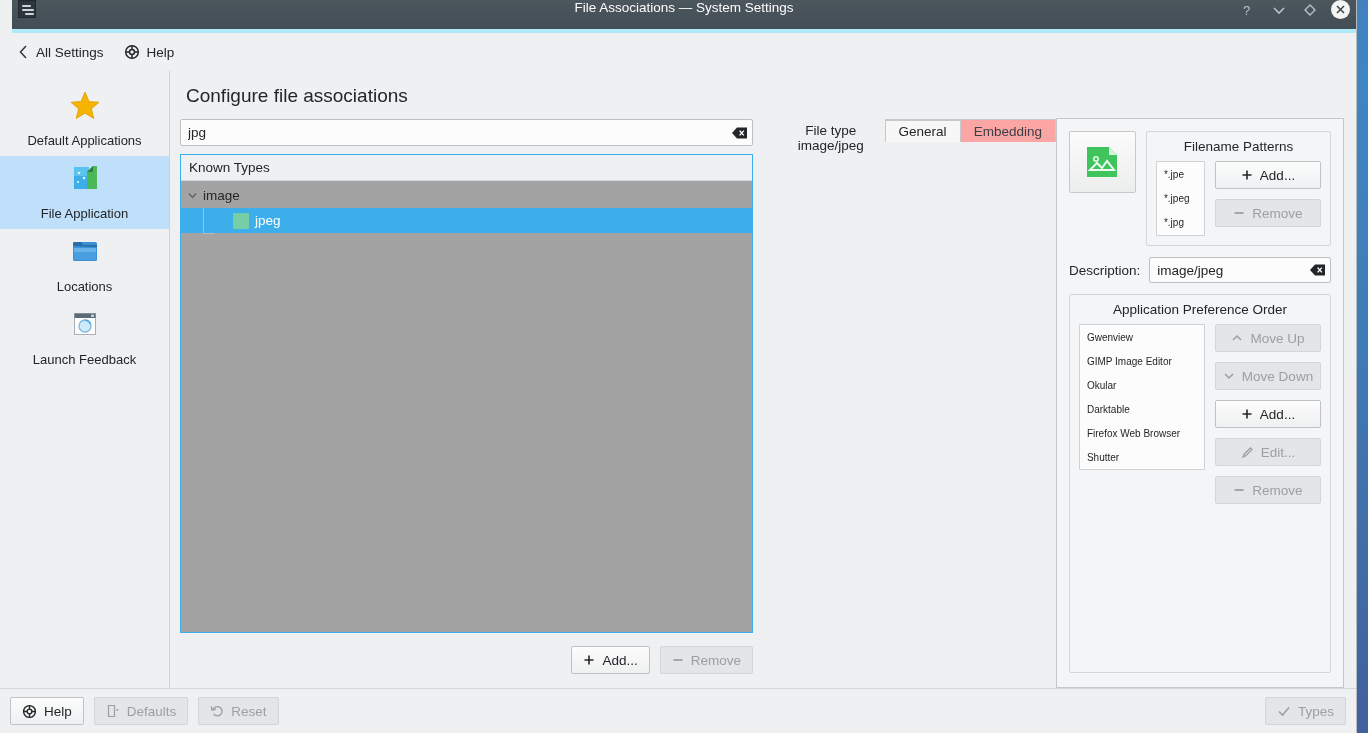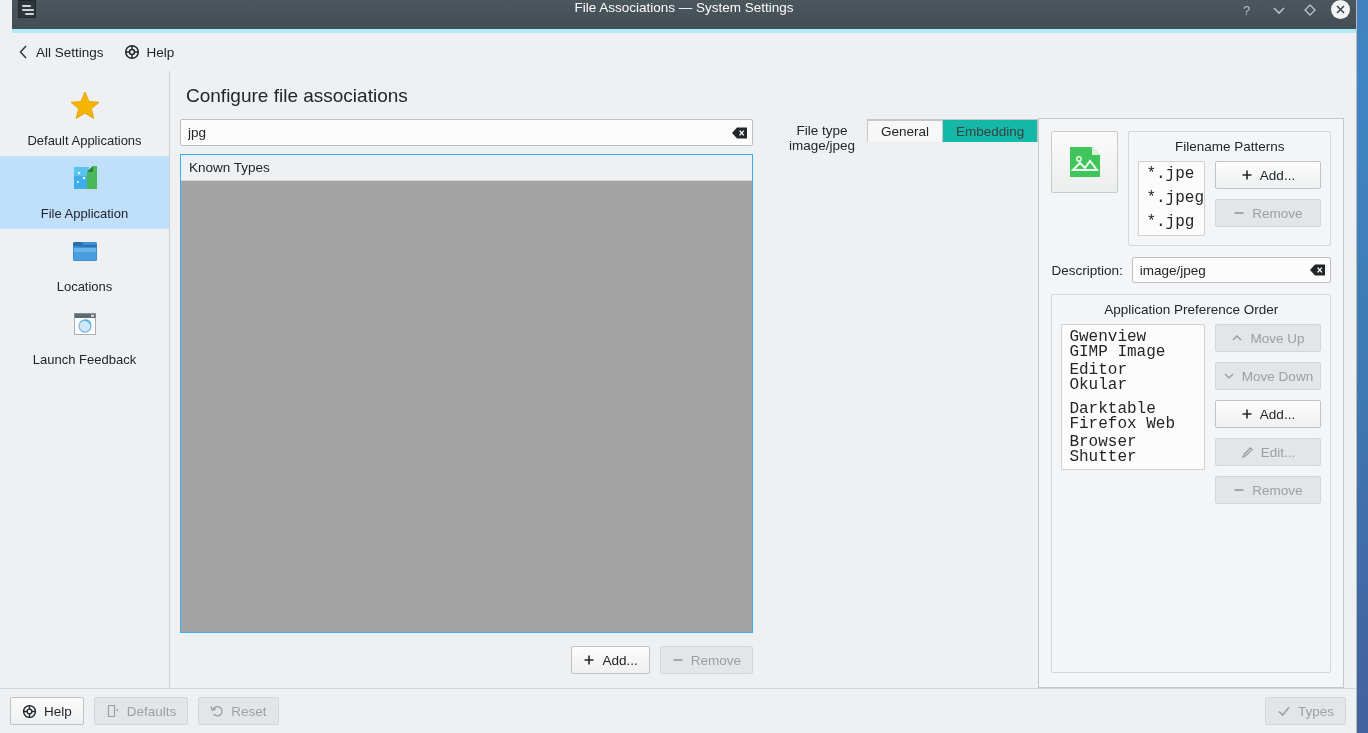--- a/index.html
+++ b/index.html
@@ -187,21 +187,21 @@
     font-size: 13.5px;
     border: 1px solid #c4c8cb;
     border-bottom: none;
   }
   .tab.active {
     background: #f7f7f7; color: #232629;
     border-top: 2px solid #c4c8cb;
     position: relative; z-index: 3;
   }
   .tab.inactive {
-    background: #14b8a6; color: #3b4044;
+    background: #fca5a5; color: #3b4044;
     margin-left: -1px;
   }
   #tab-panel {
     flex: 1 1 auto; min-height: 0;
     border: 1px solid #c4c8cb;
     background: #f4f5f6;
     padding: 12px 12px 14px 12px;
     display: flex; flex-direction: column;
     margin-top: -1px;
   }
@@ -222,21 +222,21 @@
   }
   .file-img-icon {
     width: 38px; height: 38px; position: relative;
   }
   .listbox {
     background: #fcfcfc; border: 1px solid #cfd2d5; border-radius: 1px;
     overflow: hidden;
   }
   .list-item {
     height: 24px; display: flex; align-items: center;
-    padding-left: 7px; font-size: 16px; font-family: Liberation Mono, monospace;
+    padding-left: 7px; font-size: 10px;
   }
   .side-buttons {
     display: flex; flex-direction: column; gap: 10px;
     width: 106px; flex: 0 0 106px;
   }
   .desc-row {
     display: flex; align-items: center; gap: 9px;
     padding: 11px 0 11px 0;
   }
   .desc-label { font-size: 13.5px; }
@@ -395,20 +395,36 @@
             <span class="clear-btn">
               <svg class="ic" width="17" height="14" viewBox="0 0 17 14">
                 <path d="M1 7 L6 1.5 L16 1.5 L16 12.5 L6 12.5 Z" fill="#232629"></path>
                 <path d="M8.6 4.6 L12.8 9.4 M12.8 4.6 L8.6 9.4" stroke="#ffffff" stroke-width="1.4"></path>
               </svg>
             </span>
           </div>
 
           <div id="tree-frame">
             <div id="tree-header">Known Types</div>
+            <div class="tree-body">
+              <div class="tree-row parent">
+                <span class="tree-expander">
+                  <svg class="ic" width="11" height="11" viewBox="0 0 11 11">
+                      <path d="M2 3.5 L5.5 7.5 L9 3.5" fill="none" stroke="#5b6063" stroke-width="1.3"></path>
+                    </svg>
+                </span>
+                <span>image</span>
+              </div>
+              <div class="tree-row child selected">
+                <span class="tree-expander"></span>
+                <span class="tree-indent"></span>
+                <span class="mime-icon"></span>
+                <span>jpeg</span>
+              </div>
+            </div>
           </div>
 
           <div class="tree-buttons">
             <div class="btn">
               <span class="gly">
                 <svg class="ic" width="12" height="12" viewBox="0 0 12 12">
                     <path d="M6 1.5 L6 10.5 M1.5 6 L10.5 6" stroke="#232629" stroke-width="1.6"></path>
                   </svg>
               </span>
               <span>Add...</span>

